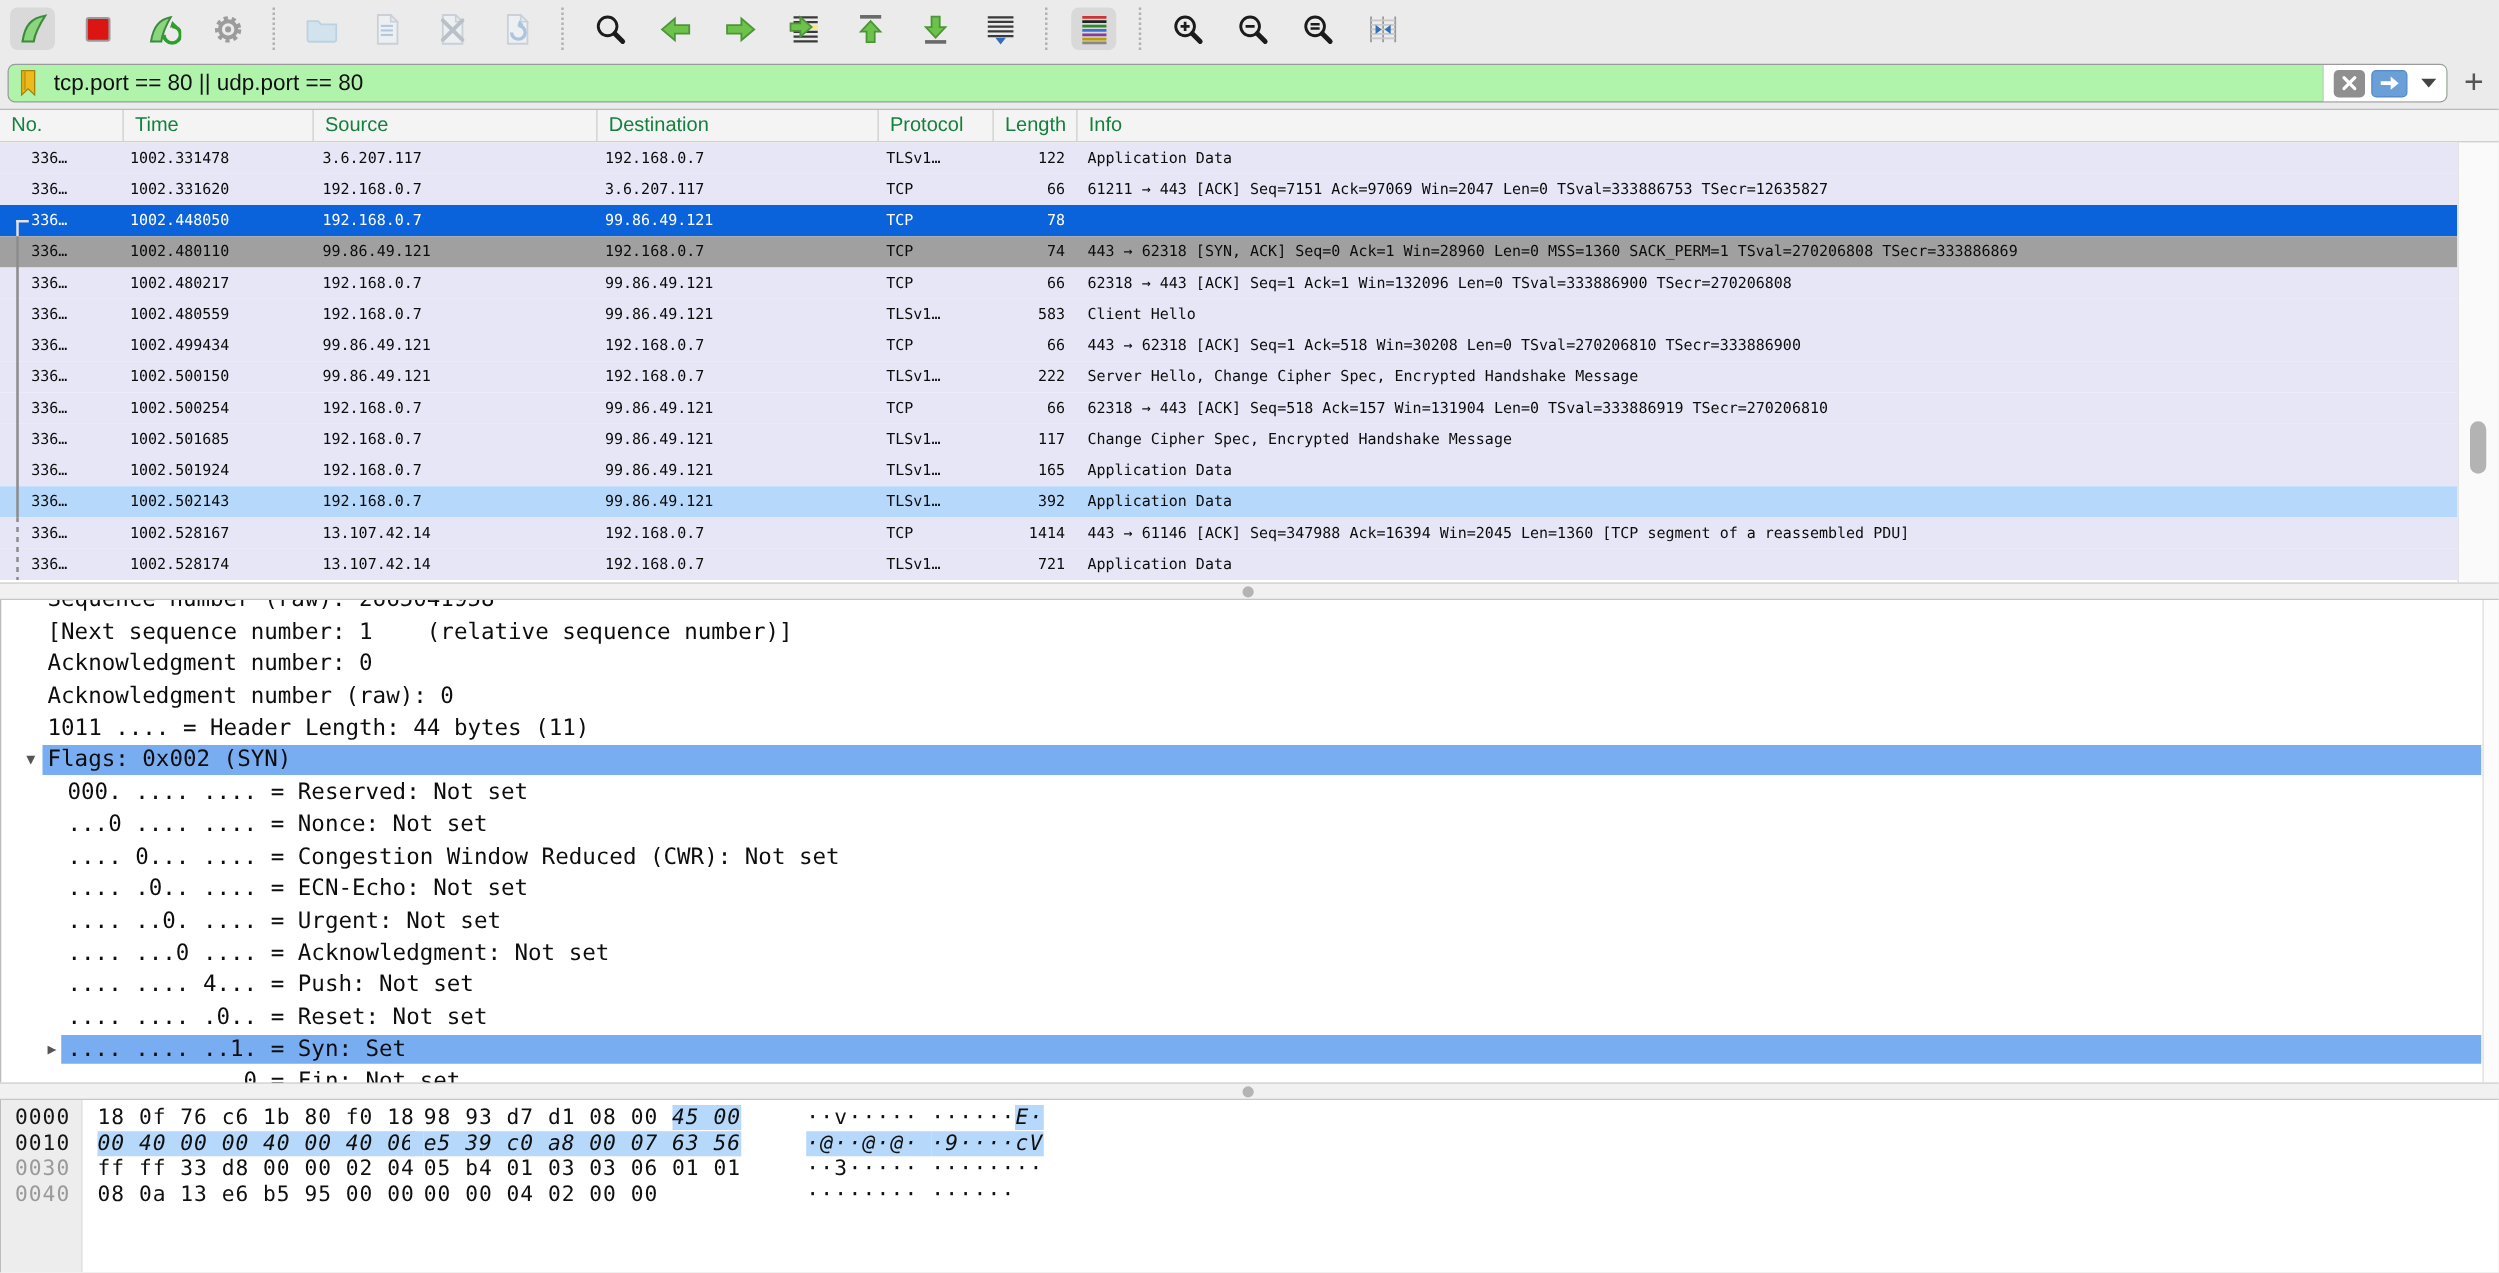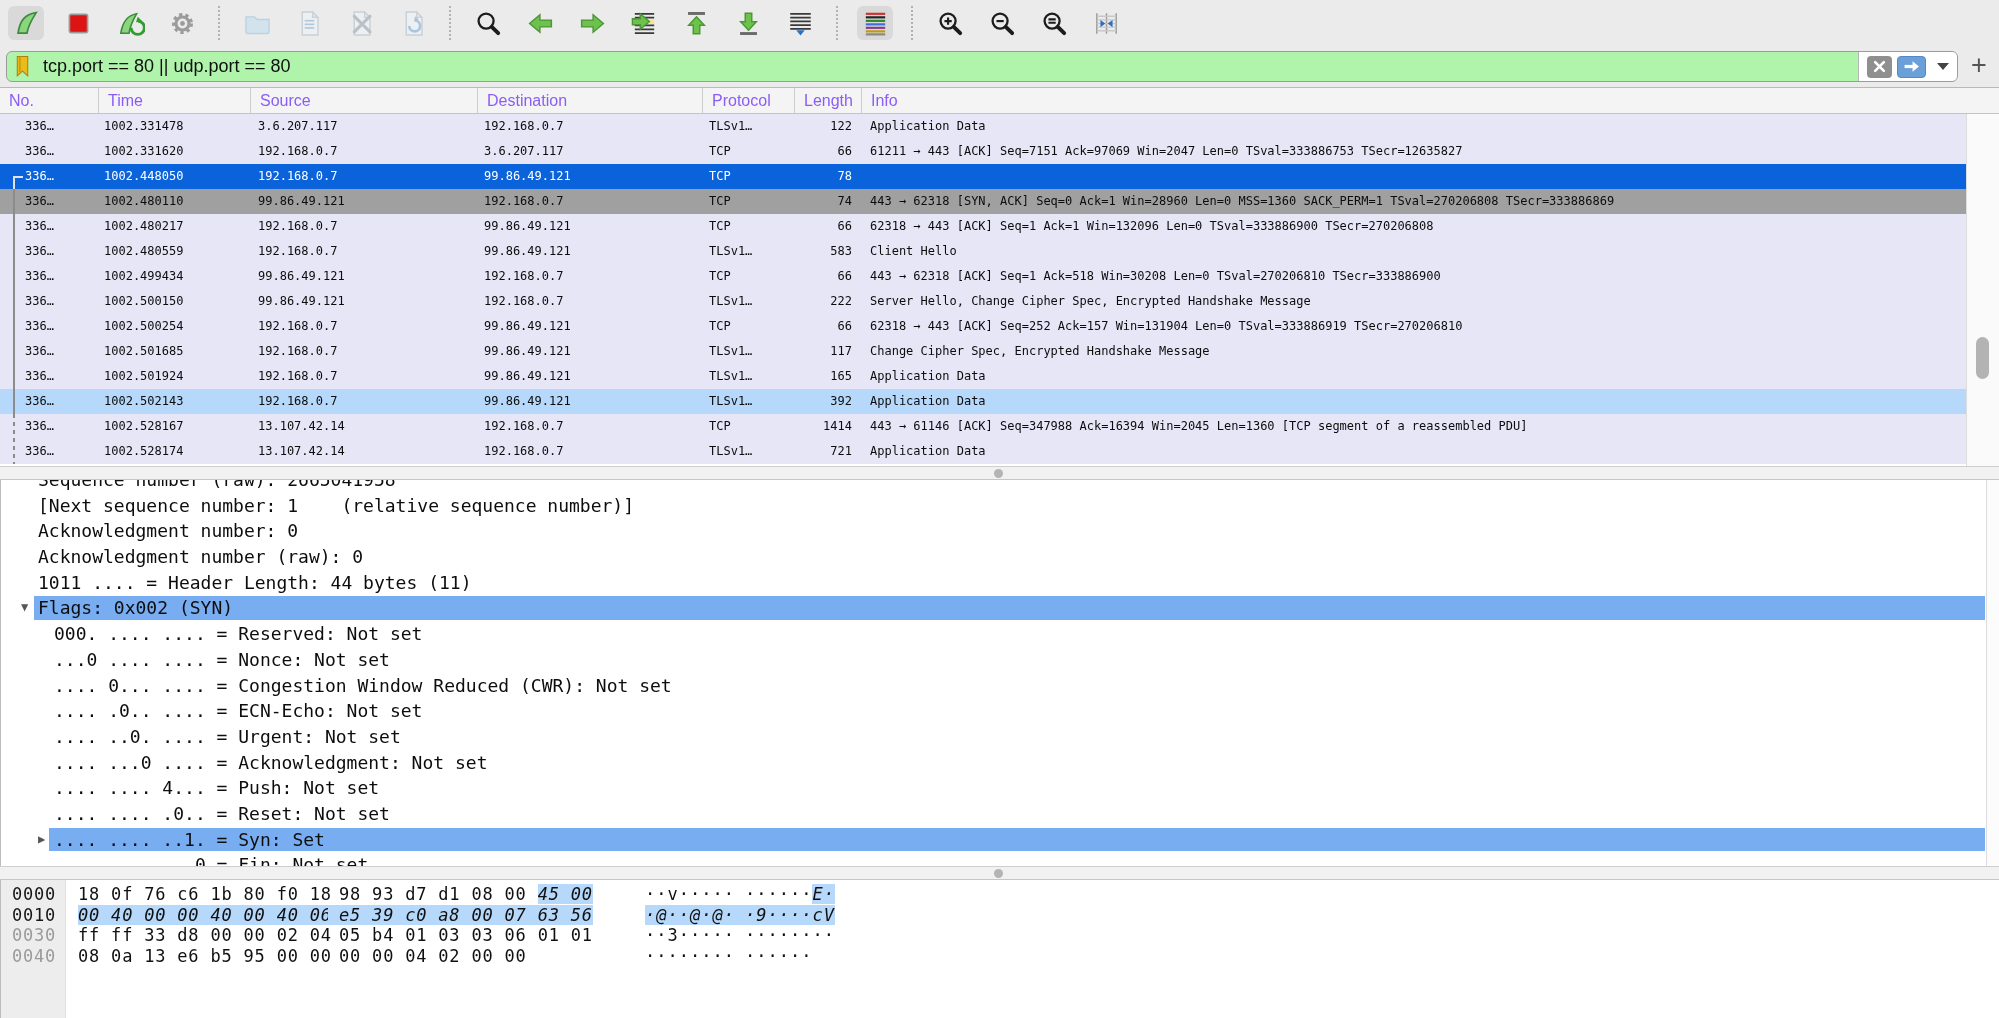--- a/index.html
+++ b/index.html
@@ -28,21 +28,21 @@
   .f-apply{width:29px;height:22px;border-radius:4px;background:#6b9fd8;border:1px solid #5588c4;
            display:flex;align-items:center;justify-content:center;box-sizing:border-box;}
   .f-caret{width:0;height:0;border-left:6px solid transparent;border-right:6px solid transparent;
            border-top:7px solid #444;margin-left:6px;}
   .f-add{position:absolute;left:1964px;top:4px;width:30px;height:30px;display:flex;align-items:center;
          justify-content:center;font-size:27px;color:#555;}
   
   .pkt-header{position:absolute;left:0;top:88px;width:1999px;height:26px;background:#f4f4f4;
               border-bottom:1px solid #c3c3c3;box-sizing:border-box;display:flex;}
   .hcol{height:100%;display:flex;align-items:center;border-right:1px solid #cccccc;box-sizing:border-box;
-        font-size:16px;color:#8b5cf6;white-space:pre;overflow:hidden;padding-left:9px;flex:0 0 auto;}
+        font-size:16px;color:#15803d;white-space:pre;overflow:hidden;padding-left:9px;flex:0 0 auto;}
   .hcol:last-child{border-right:none;flex:1 1 auto;}
   .pkt-rows{position:absolute;left:0;top:114px;width:1966px;height:352px;background:#ffffff;overflow:hidden;}
   .prow{position:absolute;left:0;width:1966px;height:25px;display:flex;
         font-family:"DejaVu Sans Mono",monospace;font-size:12px;line-height:25px;color:#0c0c0c;}
   .prow.normal{background:#e7e6f7;}
   .prow.selected{background:#0b63dc;color:#ffffff;}
   .prow.related{background:#a0a0a0;}
   .prow.marked{background:#b5d8fb;}
   .pcell{white-space:pre;overflow:hidden;box-sizing:border-box;flex:0 0 auto;}
   .pcell.info{flex:1 1 auto;}
@@ -345,21 +345,21 @@
         <div class="pcell" style="width: 67px; text-align: right; padding-right: 10px;">222</div>
         <div class="pcell info" style="padding-left: 8px;">Server Hello, Change Cipher Spec, Encrypted Handshake Message</div>
       </div>
       <div class="prow normal" style="top: 200px;">
         <div class="pcell" style="width: 99px; padding-left: 25px;">336…</div>
         <div class="pcell" style="width: 152px; padding-left: 5px;">1002.500254</div>
         <div class="pcell" style="width: 227px; padding-left: 7px;">192.168.0.7</div>
         <div class="pcell" style="width: 225px; padding-left: 6px;">99.86.49.121</div>
         <div class="pcell" style="width: 92px; padding-left: 6px;">TCP</div>
         <div class="pcell" style="width: 67px; text-align: right; padding-right: 10px;">66</div>
-        <div class="pcell info" style="padding-left: 8px;">62318 → 443 [ACK] Seq=252 Ack=157 Win=131904 Len=0 TSval=333886919 TSecr=270206810</div>
+        <div class="pcell info" style="padding-left: 8px;">62318 → 443 [ACK] Seq=518 Ack=157 Win=131904 Len=0 TSval=333886919 TSecr=270206810</div>
       </div>
       <div class="prow normal" style="top: 225px;">
         <div class="pcell" style="width: 99px; padding-left: 25px;">336…</div>
         <div class="pcell" style="width: 152px; padding-left: 5px;">1002.501685</div>
         <div class="pcell" style="width: 227px; padding-left: 7px;">192.168.0.7</div>
         <div class="pcell" style="width: 225px; padding-left: 6px;">99.86.49.121</div>
         <div class="pcell" style="width: 92px; padding-left: 6px;">TLSv1…</div>
         <div class="pcell" style="width: 67px; text-align: right; padding-right: 10px;">117</div>
         <div class="pcell info" style="padding-left: 8px;">Change Cipher Spec, Encrypted Handshake Message</div>
       </div>

